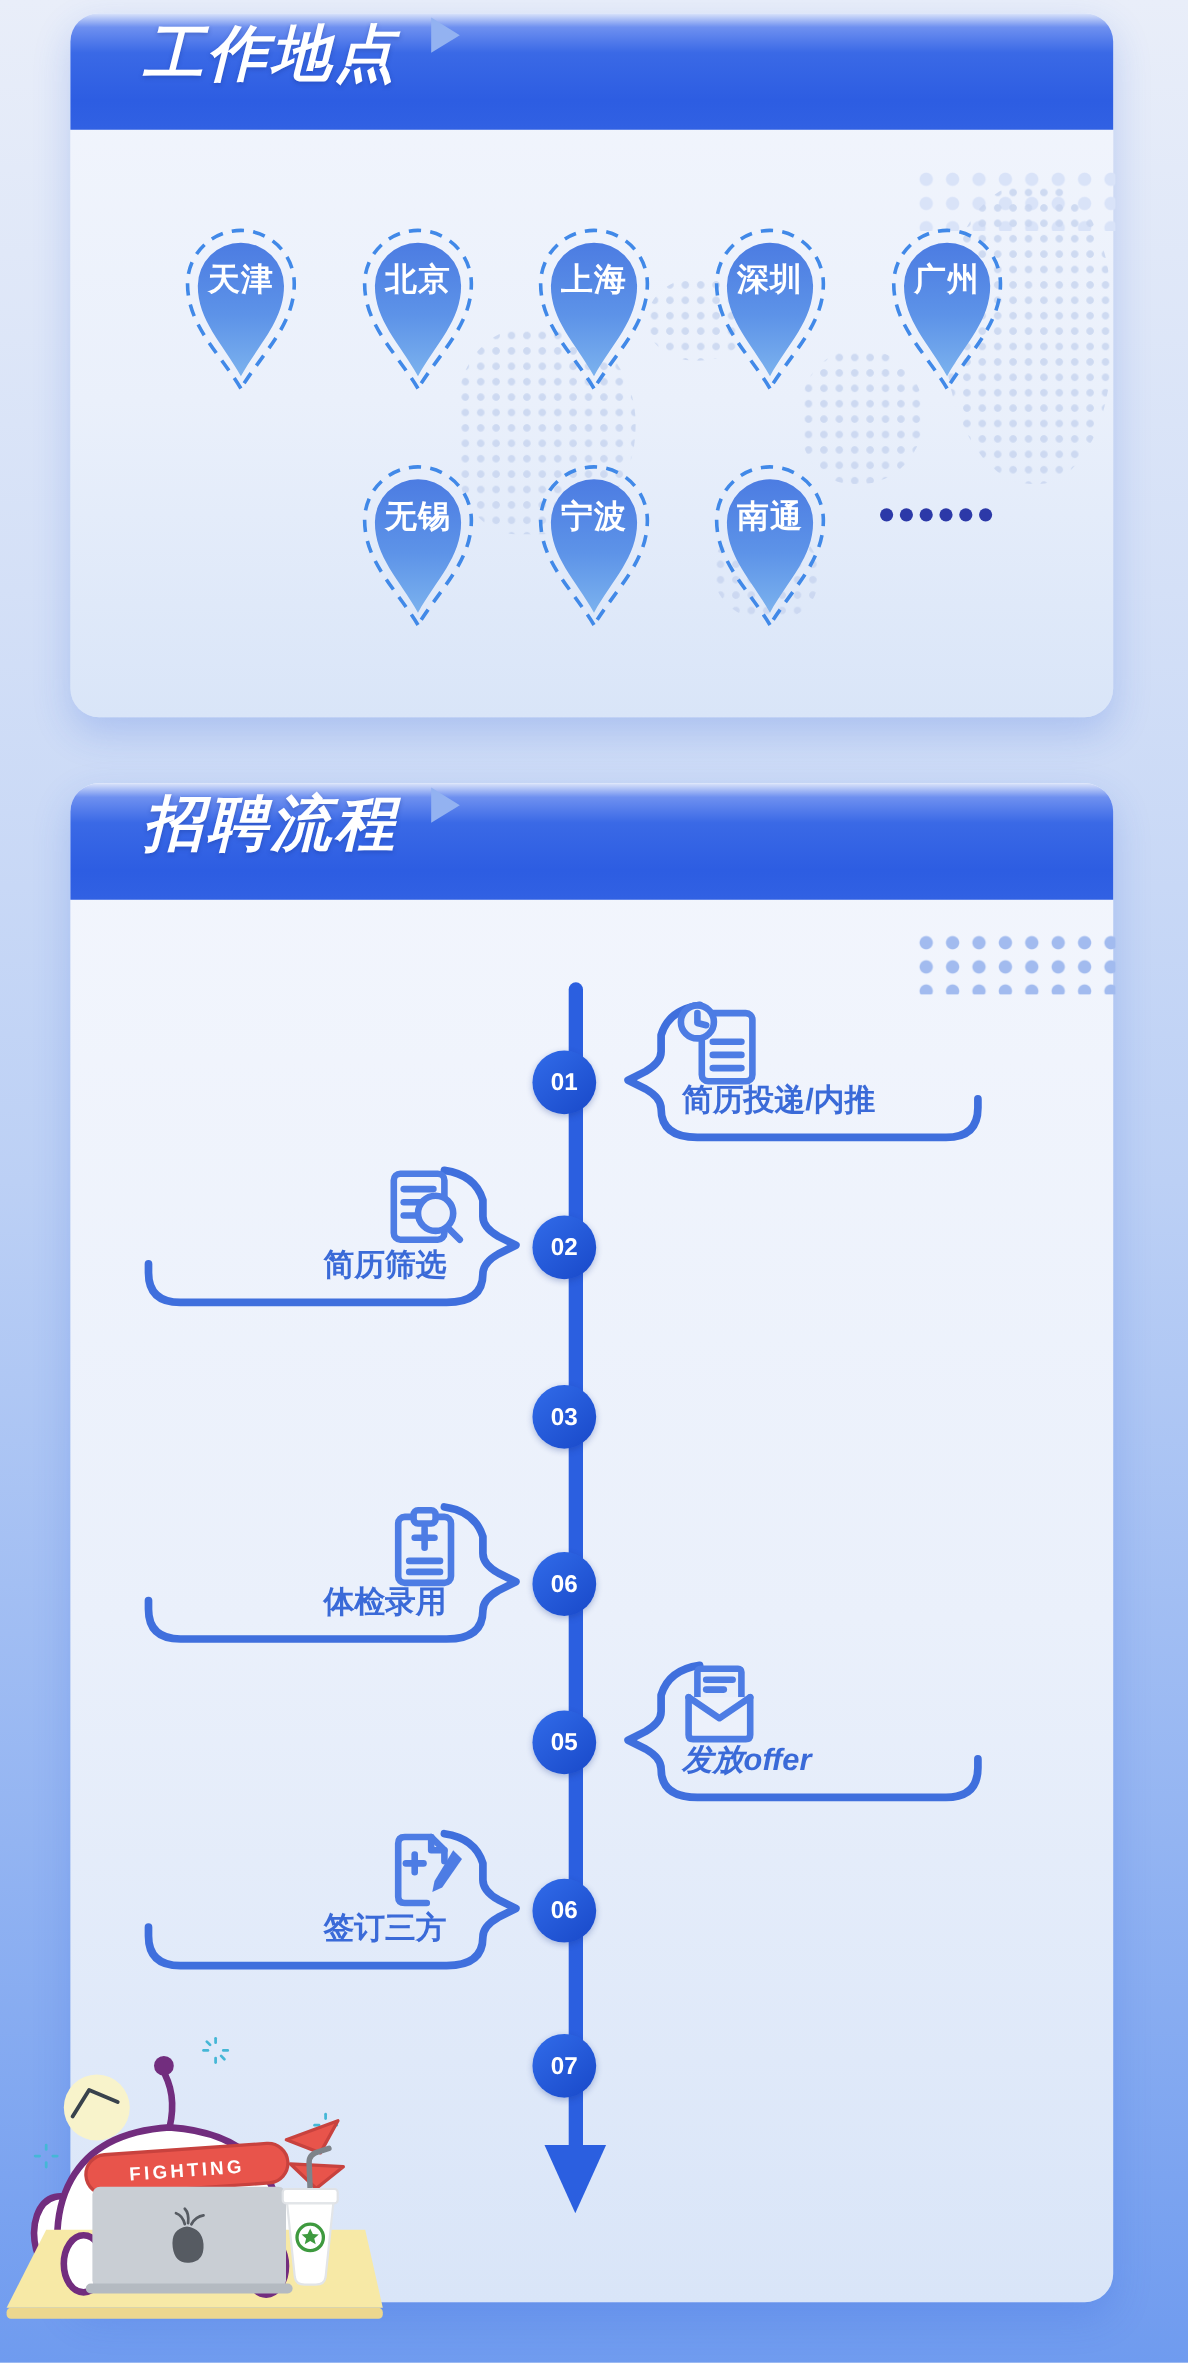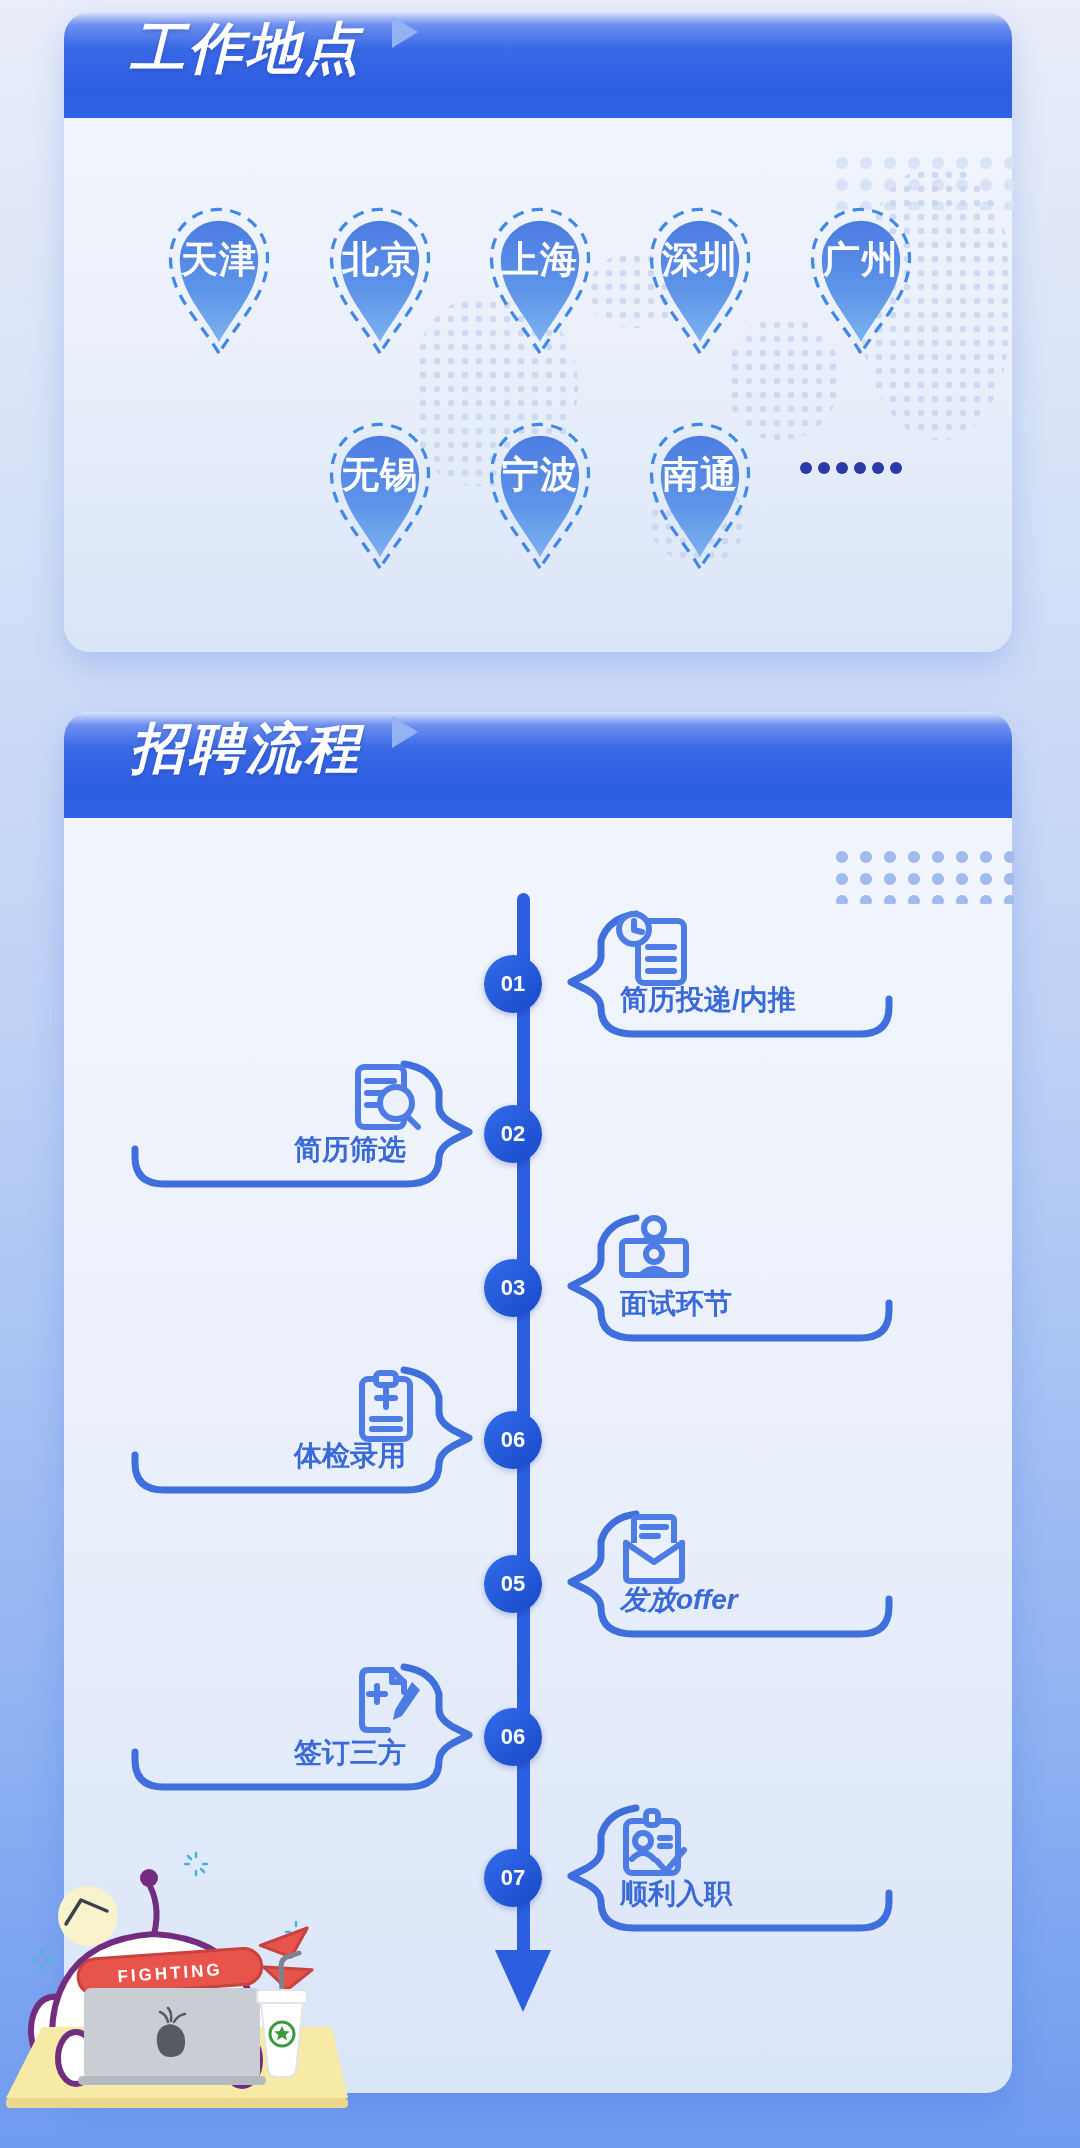--- a/index.html
+++ b/index.html
@@ -31,21 +31,21 @@
     background-size:14px 14px;}
   .mb1{left:416px;top:298px;width:162px;height:188px;border-radius:45% 55% 62% 40%;}
   .mb2{left:858px;top:168px;width:152px;height:272px;border-radius:50% 42% 46% 55%;}
   .mb3{left:588px;top:252px;width:92px;height:76px;border-radius:55% 45% 50% 50%;}
   .mb4{left:728px;top:318px;width:112px;height:122px;border-radius:48% 52% 55% 45%;}
   .mb5{left:648px;top:478px;width:96px;height:86px;border-radius:50% 50% 45% 55%;}
   
   .pin{position:absolute;width:112px;height:153px;}
   .pin svg{position:absolute;left:0;top:0;width:100%;height:100%;}
   .pin-label{position:absolute;left:0;top:33px;width:100%;text-align:center;
-    color:#fff;font-size:37px;font-weight:800;letter-spacing:1px;}
+    color:#fff;font-size:29px;font-weight:800;letter-spacing:1px;}
   .r1{top:202px;} .r2{top:417px;}
   .px1{left:163px;} .px2{left:324px;} .px3{left:484px;} .px4{left:644px;} .px5{left:805px;}
   .more-dots{position:absolute;left:800px;top:462px;display:flex;gap:6px;}
   .more-dots i{width:12px;height:12px;border-radius:50%;background:#2c39a8;display:block;}
   
   #tl-line{position:absolute;left:517px;top:893px;width:13px;height:1063px;border-radius:7px;background:#2b5fe0;}
   #tl-arrow{position:absolute;left:495px;top:1950px;width:0;height:0;
     border-left:28px solid transparent;border-right:28px solid transparent;border-top:62px solid #2b5fe0;}
   .step-circle{position:absolute;left:484px;width:58px;height:58px;border-radius:50%;
     background:linear-gradient(140deg,#2f68e6 10%,#1b4ccc 90%);color:#fff;text-align:center;
@@ -204,35 +204,20 @@
         <line x1="23" y1="34" x2="41" y2="34" stroke="#4d7ce4"></line>
         <line x1="23" y1="46" x2="36" y2="46" stroke="#4d7ce4"></line>
         <circle cx="52" cy="44" r="16" fill="#ecf1fb" stroke="#4d7ce4"></circle>
         <line x1="63" y1="57" x2="74" y2="68" stroke="#4d7ce4"></line>
       </svg>
     </span>
     <span class="step-label">简历筛选</span>
   </div>
   <div class="step-circle c2">02</div>
 
-  <div class="bubble right b3">
-    <svg class="bubble-shape" viewBox="0 0 360 130">
-      <path d="M94,5 Q66,9 59,32 L59,47 Q59,57 45,65 L29,73 L45,81 Q59,89 59,99 Q59,125 92,125 L318,125 Q347,125 347,98 L347,90"></path>
-    </svg>
-    <span class="step-icon">
-      <svg viewBox="0 0 84 84" fill="none">
-        <circle cx="42" cy="15" r="10" stroke="#4d7ce4"></circle>
-        <path d="M28,30 Q42,20 56,30" stroke="#4d7ce4"></path>
-        <rect x="10" y="28" width="64" height="34" rx="4" fill="#ecf1fb" stroke="#4d7ce4"></rect>
-        <circle cx="42" cy="41" r="8" fill="#ecf1fb" stroke="#4d7ce4"></circle>
-        <path d="M29,62 Q42,50 55,62" stroke="#4d7ce4"></path>
-      </svg>
-    </span>
-    <span class="step-label">面试环节</span>
-  </div>
   <div class="step-circle c3">03</div>
 
   <div class="bubble left b4">
     <svg class="bubble-shape" viewBox="0 0 380 130">
       <path d="M286,5 Q314,9 321,32 L321,47 Q321,57 335,65 L351,73 L335,81 Q321,89 321,99 Q321,125 288,125 L46,125 Q17,125 17,98 L17,90"></path>
     </svg>
     <span class="step-icon">
       <svg viewBox="0 0 84 84" fill="none">
         <rect x="18" y="14" width="48" height="60" rx="6" stroke="#4d7ce4"></rect>
         <rect x="32" y="8" width="20" height="12" rx="4" fill="#ecf1fb" stroke="#4d7ce4"></rect>
@@ -273,37 +258,20 @@
         <polyline points="48,8 48,20 60,20" stroke="#4d7ce4"></polyline>
         <line x1="33" y1="24" x2="33" y2="40" stroke="#4d7ce4"></line>
         <line x1="25" y1="32" x2="41" y2="32" stroke="#4d7ce4"></line>
         <path d="M68,20 L76,28 L58,54 L49,58 L51,48 Z" fill="#4d7ce4"></path>
       </svg>
     </span>
     <span class="step-label">签订三方</span>
   </div>
   <div class="step-circle c6">06</div>
 
-  <div class="bubble right b7">
-    <svg class="bubble-shape" viewBox="0 0 360 130">
-      <path d="M94,5 Q66,9 59,32 L59,47 Q59,57 45,65 L29,73 L45,81 Q59,89 59,99 Q59,125 92,125 L318,125 Q347,125 347,98 L347,90"></path>
-    </svg>
-    <span class="step-icon">
-      <svg viewBox="0 0 84 84" fill="none">
-        <rect x="14" y="18" width="52" height="52" rx="6" stroke="#4d7ce4"></rect>
-        <rect x="34" y="8" width="12" height="14" rx="4" fill="#ecf1fb" stroke="#4d7ce4"></rect>
-        <circle cx="31" cy="38" r="8" stroke="#4d7ce4"></circle>
-        <path d="M20,56 Q31,44 42,56" stroke="#4d7ce4"></path>
-        <line x1="48" y1="35" x2="58" y2="35" stroke="#4d7ce4"></line>
-        <line x1="48" y1="43" x2="58" y2="43" stroke="#4d7ce4"></line>
-        <path d="M45,58 L54,68 L72,47" stroke="#4d7ce4" stroke-width="7"></path>
-      </svg>
-    </span>
-    <span class="step-label">顺利入职</span>
-  </div>
   <div class="step-circle c7">07</div>
 
   <svg id="mascot" viewBox="0 0 400 300">
 
     <g>
       <circle cx="88" cy="68" r="30" fill="#f8f3cb"></circle>
       <polyline points="66,76 81,52 107,63" fill="none" stroke="#39424c" stroke-width="3.5" stroke-linecap="round" stroke-linejoin="round"></polyline>
     </g>
 
     <g stroke="#45b7d6" stroke-width="2.5" stroke-linecap="round">

